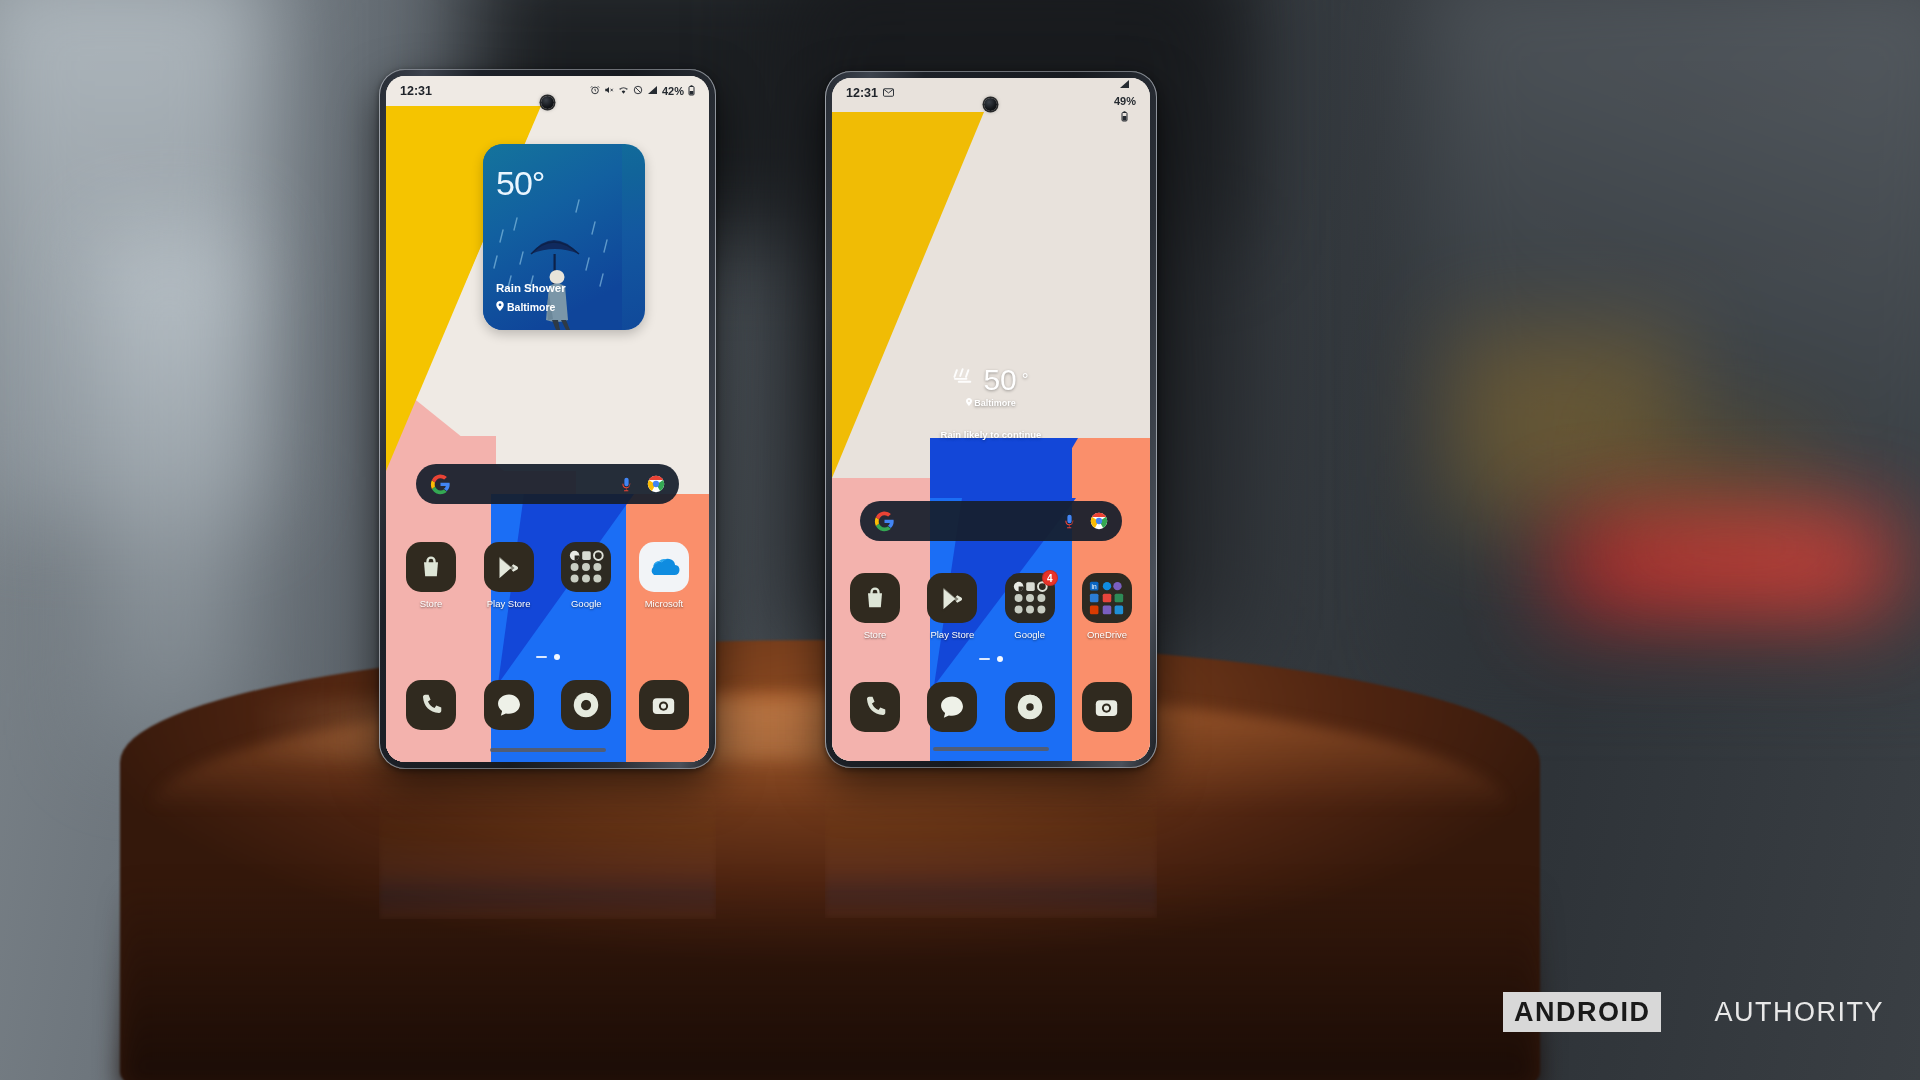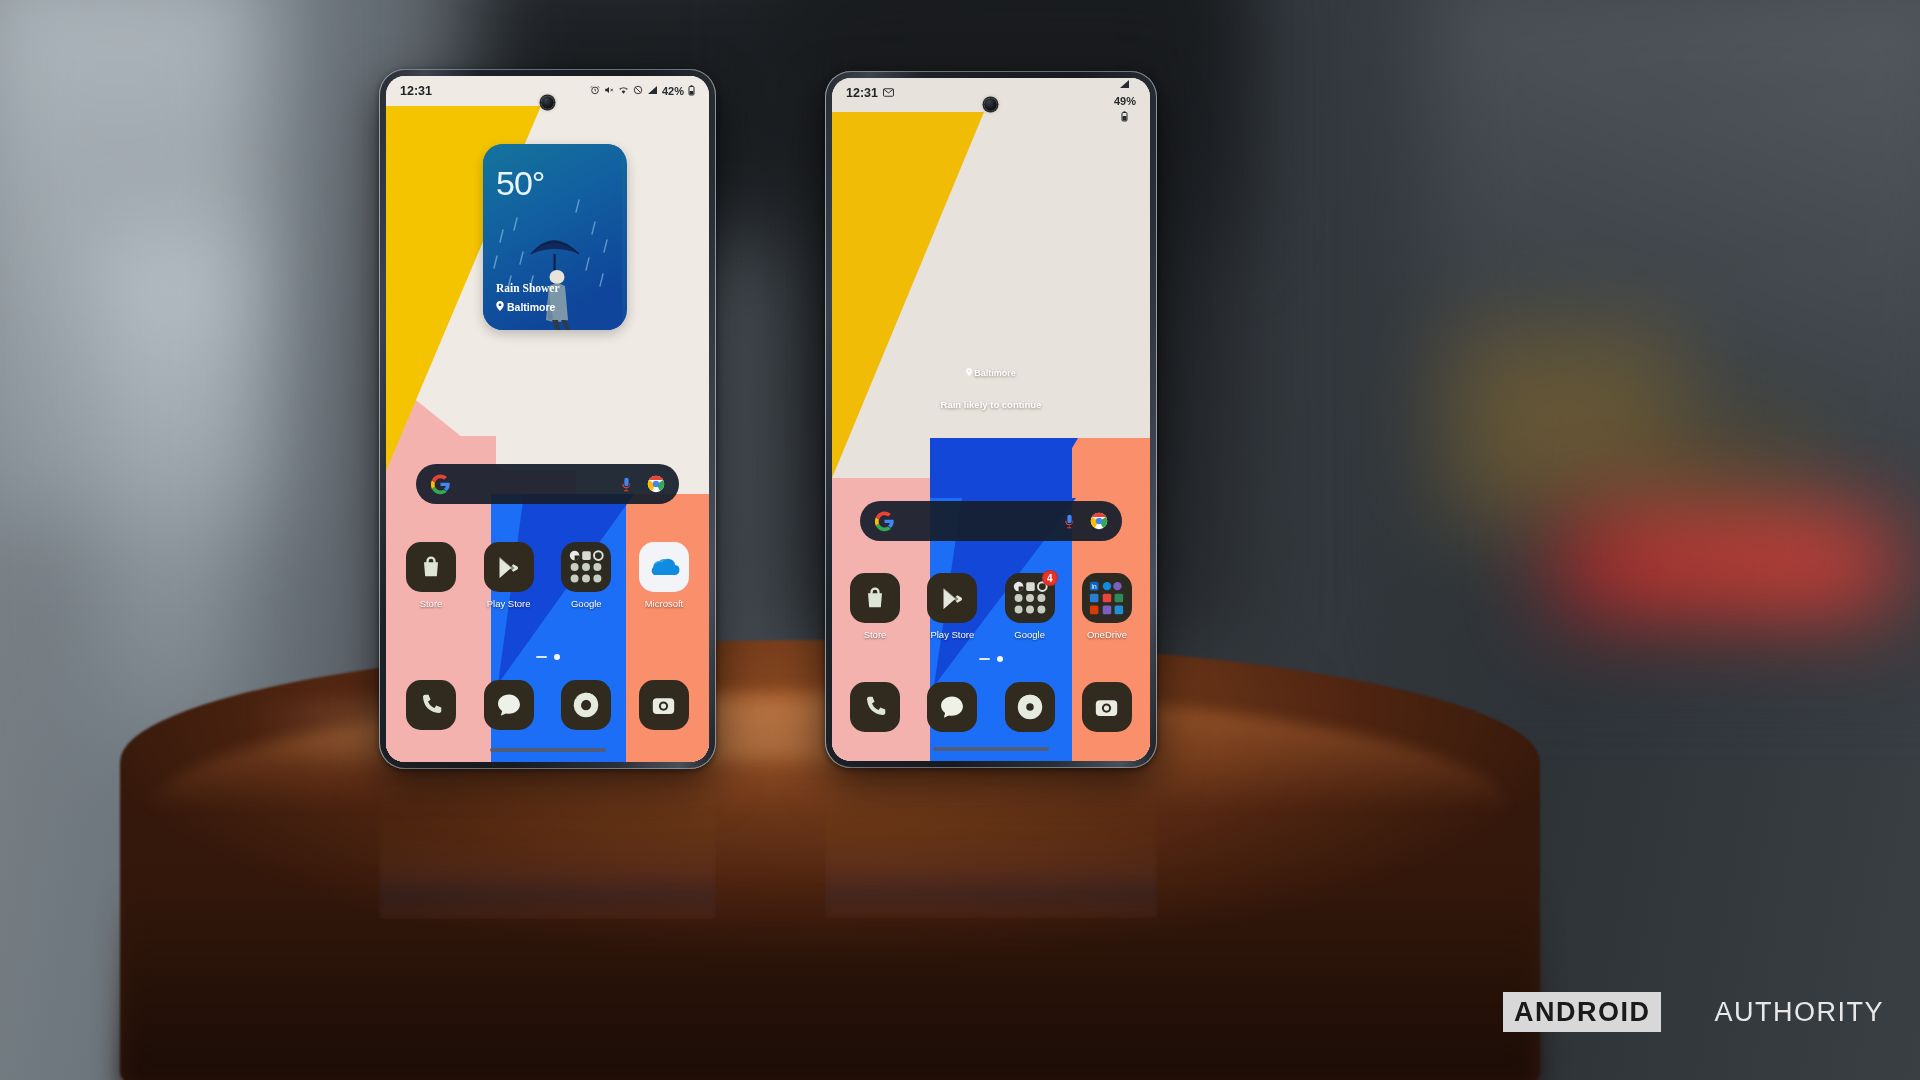--- a/index.html
+++ b/index.html
@@ -278,21 +278,21 @@
               <rect x="2" y="3" width="10" height="17" rx="2"></rect>
                 <path d="M5 1.5h4"></path>
               <rect x="3.2" y="12" width="7.6" height="6.8" rx="1" fill="#262b31" stroke="none"></rect>
             </svg>
           </span>
         </div>
       </div>
 
       <div class="punch" style="left:155px; top:20px; width:13px; height:13px;"></div>
 
-      <div class="wx" style="left:97px; top:68px; width:144px; height:186px;">
+      <div class="wx" style="left:97px; top:68px; width:162px; height:186px;">
         <svg width="139" height="186" viewBox="0 0 139 186" style="position:absolute;inset:0">
           <defs>
             <linearGradient id="wxg" x1="0" y1="0" x2="0.4" y2="1">
               <stop offset="0" stop-color="#14749c"></stop>
                 <stop offset="0.45" stop-color="#1260a0"></stop>
               <stop offset="1" stop-color="#0f459a"></stop>
             </linearGradient>
           </defs>
           <rect width="139" height="186" fill="url(#wxg)"></rect>
 
@@ -318,21 +318,21 @@
 
             <ellipse cx="74" cy="133" rx="7.5" ry="7" fill="#e8e4da"></ellipse>
             <path d="M66 142 q8 -5 16 0 l3 34 q-11 4 -22 0 z" fill="#7a96a8"></path>
             <path d="M66 150 q-3 12 -1 26 l5 -1 z" fill="#6b8799"></path>
             <path d="M69 176 l4 10 h4 l-2 -10 z" fill="#2e3a46"></path>
             <path d="M78 176 l5 10 h4 l-4 -10 z" fill="#2e3a46"></path>
             <path d="M66 186 h10 v2 h-10 z" fill="#1d2630"></path>
           </g>
         </svg>
         <div class="wx-temp" style="left:13px; top:20px; font-size:34px;">50°</div>
-        <div class="wx-cond" style="left:13px; top:138px; font-size:11.5px;font-family:Liberation Serif, serif;">Rain Shower</div>
+        <div class="wx-cond" style="left:13px; top:138px; font-size:11.5px;">Rain Shower</div>
         <div class="wx-loc" style="left:13px; top:157px; font-size:10.5px;">
           <span style="display:inline-block;">
             <svg width="8" height="10" viewBox="0 0 12 16" fill="#fff">
               <path d="M6 0C2.7 0 0 2.7 0 6c0 4.5 6 10 6 10s6-5.5 6-10c0-3.3-2.7-6-6-6zm0 8.2A2.2 2.2 0 1 1 6 3.8a2.2 2.2 0 0 1 0 4.4z"></path>
             </svg>
           </span>
           <span>Baltimore</span>
         </div>
       </div>
 
@@ -503,20 +503,33 @@
                 <path d="M5 1.5h4"></path>
               <rect x="3.2" y="10" width="7.6" height="8.8" rx="1" fill="#262b31" stroke="none"></rect>
             </svg>
           </span>
         </div>
       </div>
 
       <div class="punch" style="left:152px; top:20px; width:13px; height:13px;"></div>
 
       <div class="wx2" style="left:0; right:0; top:287px;">
+        <div class="wx2-top">
+          <span style="display:inline-block; margin-bottom:6px;">
+            <svg width="25" height="20" viewBox="0 0 26 20" fill="none" stroke="#fff" stroke-width="2" stroke-linecap="round" opacity=".95">
+              <path d="M4 5 L1.5 12"></path>
+                <path d="M10 4 L7.5 11"></path>
+                <path d="M16 5 L13.5 12"></path>
+              <path d="M2 14 L14 14"></path>
+                <path d="M6 17 L18 17"></path>
+            </svg>
+          </span>
+          <span class="wx2-temp" style="font-size:30px; line-height:30px;">50</span>
+          <span class="wx2-temp" style="font-size:17px; line-height:30px; align-self:flex-start;">°</span>
+        </div>
         <div class="wx2-loc" style="margin-top:3px; font-size:9px; display:flex; align-items:center; justify-content:center; gap:2px;">
           <span style="display:inline-block;">
             <svg width="6" height="8" viewBox="0 0 12 16" fill="#fff">
               <path d="M6 0C2.7 0 0 2.7 0 6c0 4.5 6 10 6 10s6-5.5 6-10c0-3.3-2.7-6-6-6zm0 8.2A2.2 2.2 0 1 1 6 3.8a2.2 2.2 0 0 1 0 4.4z"></path>
             </svg>
           </span>
           <span>Baltimore</span>
         </div>
         <div class="wx2-desc" style="margin-top:21px; font-size:9.5px;">Rain likely to continue</div>
       </div>

